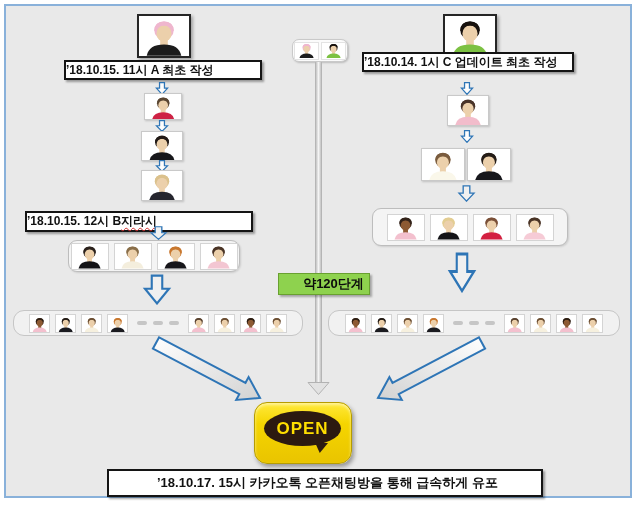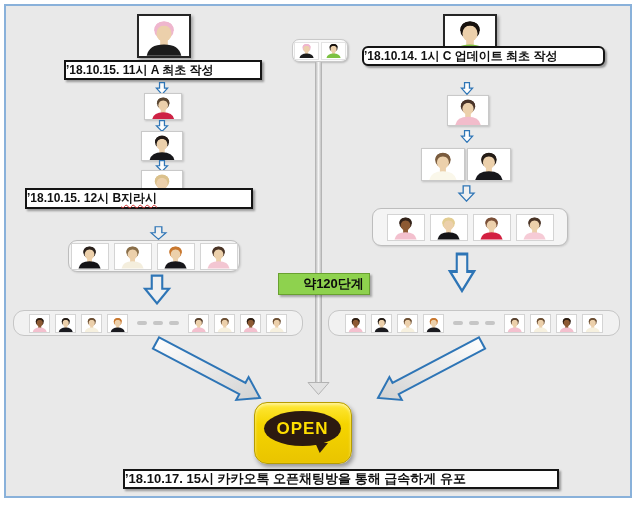--- a/index.html
+++ b/index.html
@@ -130,21 +130,21 @@
     </span>
   <div class="chain-card" style="left:141px;top:170px;width:42px;height:31px;">
       <svg viewBox="0 0 40 34" preserveAspectRatio="xMidYMax meet">
         <ellipse cx="20" cy="10.5" rx="9" ry="8.5" fill="#dbc18c"></ellipse>
         <ellipse cx="20" cy="13.5" rx="7" ry="7.5" fill="#ecd0ab"></ellipse>
         <path d="M11,11 Q11,2.5 20,2.5 Q29,2.5 29,11 Q25.5,6 20,6 Q14.5,6 11,11 Z" fill="#dbc18c"></path>
         <rect x="16.5" y="19" width="7" height="6" fill="#ecd0ab"></rect>
         <path d="M4,34 Q6,23.5 20,23.5 Q34,23.5 36,34 Z" fill="#26262e"></path>
       </svg>
     </div>
-  <div class="lbl" style="left:25px;top:188px;width:228px;height:21px;">
+  <div class="lbl" style="left:25px;top:211px;width:228px;height:21px;">
     <span>’18.10.15. 12시 B </span>
       <span class="wavy">지라시</span>
   </div>
   <span class="arr big" style="left:149px;top:226px;width:19px;height:14px;">
       <svg viewBox="0 0 20 20" preserveAspectRatio="none">
         <polygon points="6.5,1 13.5,1 13.5,9.5 18,9.5 10,19 2,9.5 6.5,9.5"></polygon>
       </svg>
     </span>
   <div class="group-box" style="left:68px;top:240px;width:172px;height:32px;">
       <span class="pcard">
@@ -316,21 +316,21 @@
 
   <div class="frame" style="left:443px;top:14px;width:54px;height:44px;">
       <svg viewBox="0 0 40 34" preserveAspectRatio="xMidYMax meet">
         <ellipse cx="20" cy="10.5" rx="9" ry="8.5" fill="#17110d"></ellipse>
         <ellipse cx="20" cy="13.5" rx="7" ry="7.5" fill="#ecd0ab"></ellipse>
         <path d="M11,11 Q11,2.5 20,2.5 Q29,2.5 29,11 Q25.5,6 20,6 Q14.5,6 11,11 Z" fill="#17110d"></path>
         <rect x="16.5" y="19" width="7" height="6" fill="#ecd0ab"></rect>
         <path d="M4,34 Q6,23.5 20,23.5 Q34,23.5 36,34 Z" fill="#7cc142"></path>
       </svg>
     </div>
-  <div class="lbl" style="left:362px;top:46px;width:243px;height:20px;border-radius:6px;">
+  <div class="lbl" style="left:362px;top:52px;width:212px;height:20px;">
     <span>’18.10.14. 1시 C 업데이트 최초 작성</span>
   </div>
   <span class="arr" style="left:460px;top:82px;width:14px;height:13px;">
       <svg viewBox="0 0 20 20" preserveAspectRatio="none">
         <polygon points="6.5,1 13.5,1 13.5,9.5 18,9.5 10,19 2,9.5 6.5,9.5"></polygon>
       </svg>
     </span>
   <div class="chain-card" style="left:447px;top:95px;width:42px;height:31px;">
       <svg viewBox="0 0 40 34" preserveAspectRatio="xMidYMax meet">
         <ellipse cx="20" cy="10.5" rx="9" ry="8.5" fill="#4a352a"></ellipse>
@@ -504,16 +504,16 @@
         </defs>
       <polygon points="110.9,1.3 24.5,46.8 21.4,41.1 10,62 33.8,63.9 30.7,58.2 117.1,12.7" fill="url(#g2)" stroke="#2e75b6" stroke-width="2" stroke-linejoin="miter"></polygon>
     </svg>
   </div>
 
   <div class="open-logo">
     <div class="bubble">
       <span>OPEN</span>
     </div>
   </div>
-  <div class="lbl bottom-lbl" style="left:123px;top:469px;width:436px;height:20px;">
+  <div class="lbl bottom-lbl" style="left:107px;top:469px;width:436px;height:28px;padding-left:48px;">
     <span>’18.10.17. 15시 카카오톡 오픈채팅방을 통해 급속하게 유포</span>
   </div>
 </div>
 
 </body></html>

